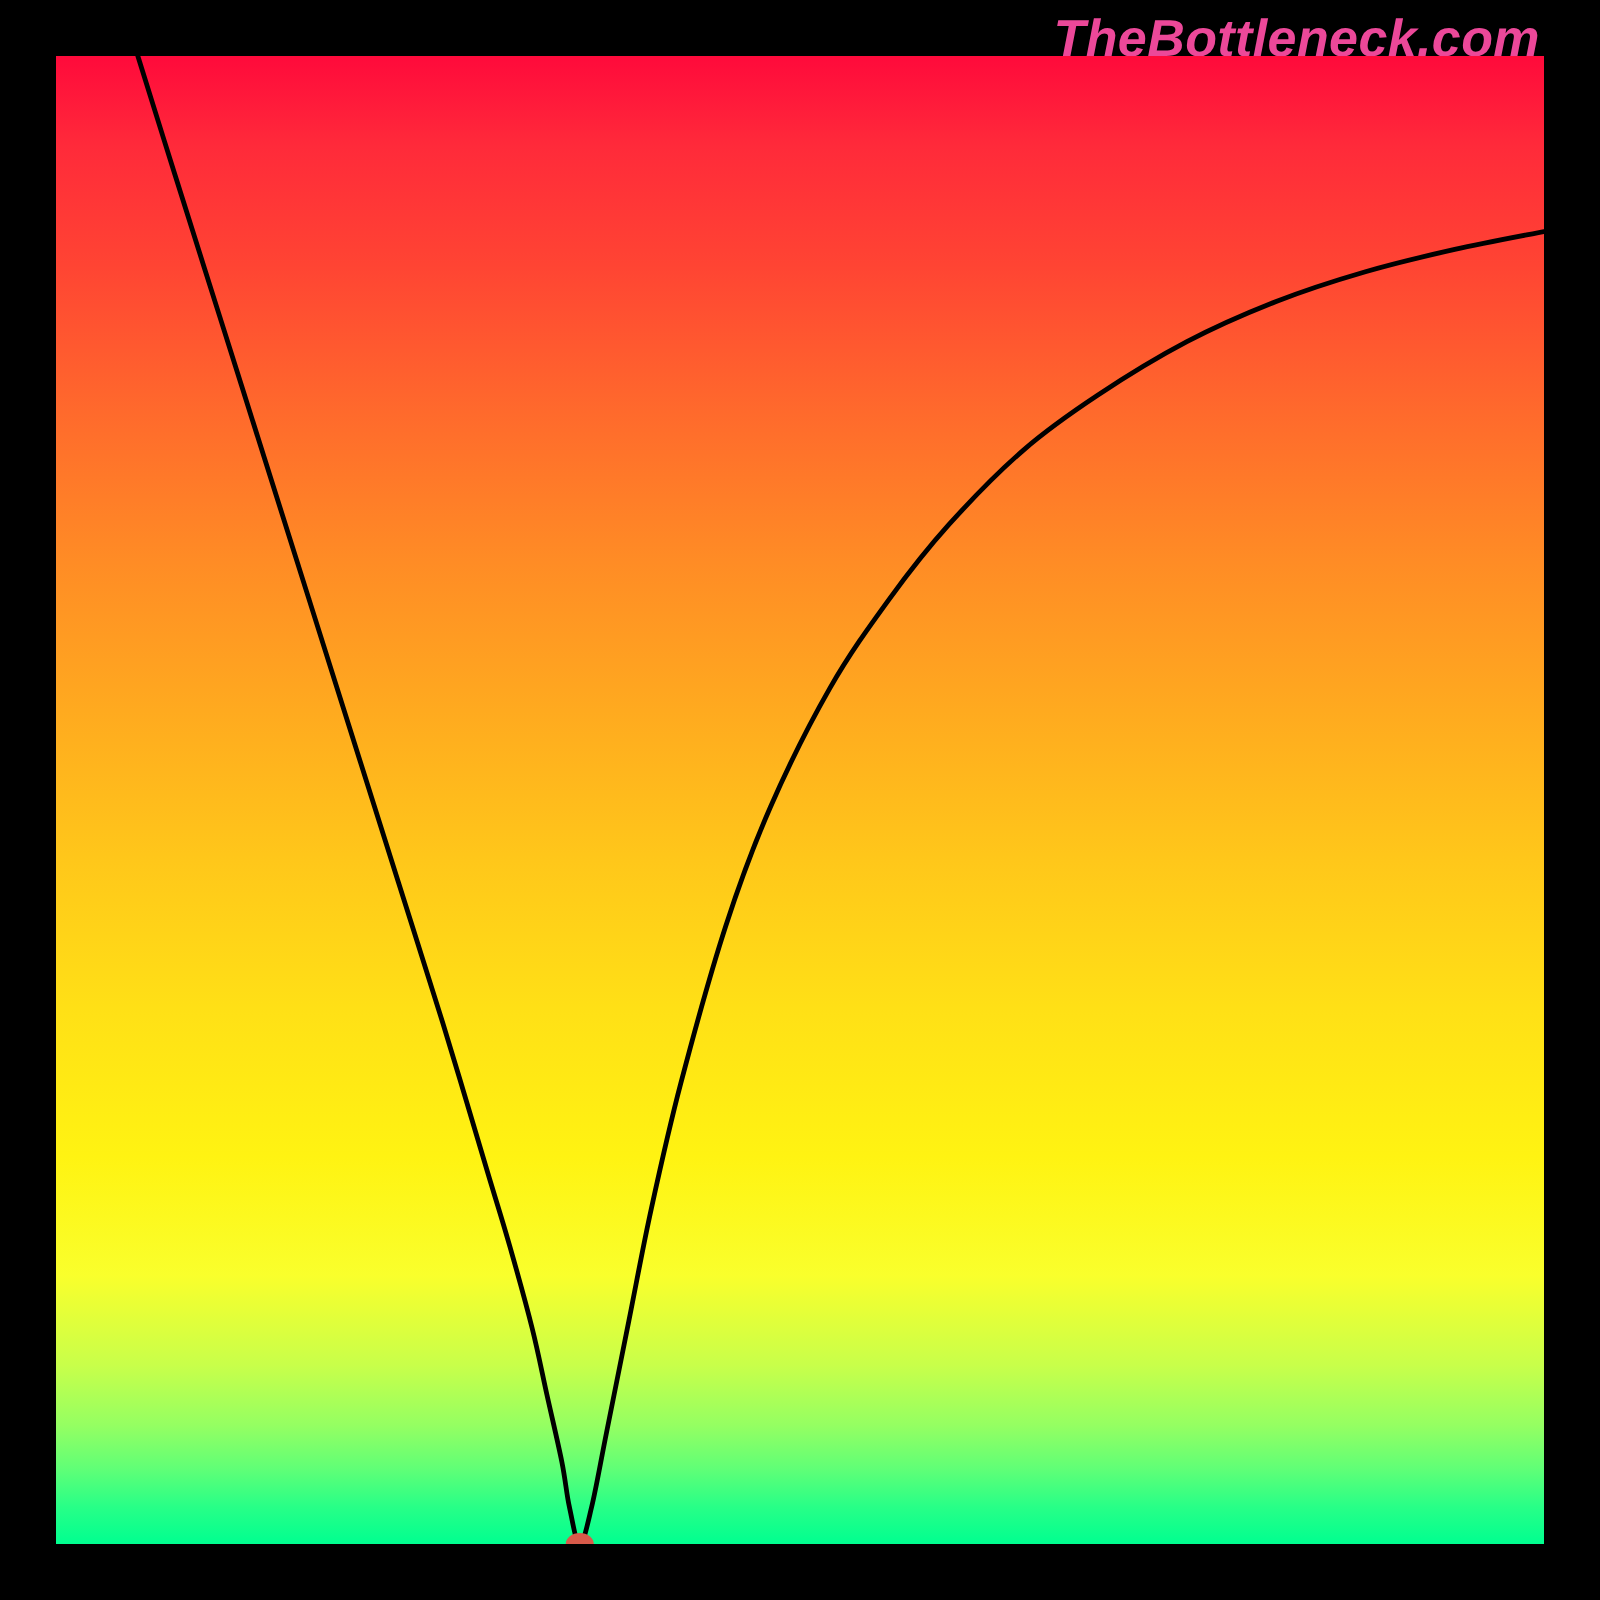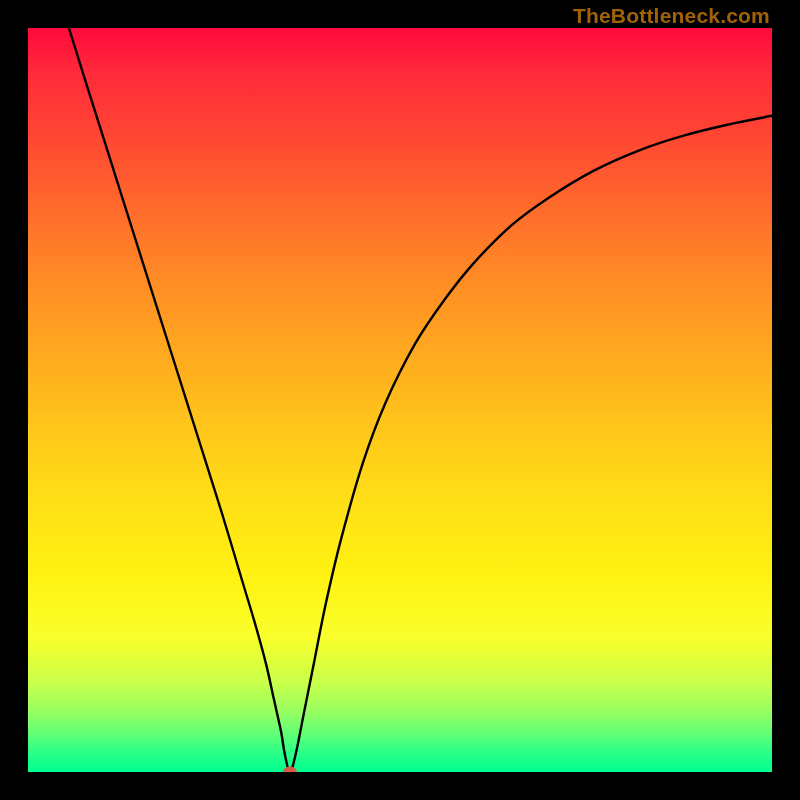--- a/index.html
+++ b/index.html
@@ -32,24 +32,25 @@
       #5fff77 95%,
       #28ff87 97.5%,
       #00ff90 100%
     );
   }
   .watermark {
     position: absolute;
     top: 4px;
     right: 30px;
     font-family: Arial, Helvetica, sans-serif;
-    font-size: 21px;
+    font-size: 26px;
     font-weight: bold;
-    color: #a16207;
+    color: #ec4899;
     letter-spacing: 0.2px;
+    font-style: italic;
   }
   .curve {
     position: absolute;
     left: 0; top: 0;
     width: 744px;
     height: 744px;
   }
 </style>
 </head>
 <body>

